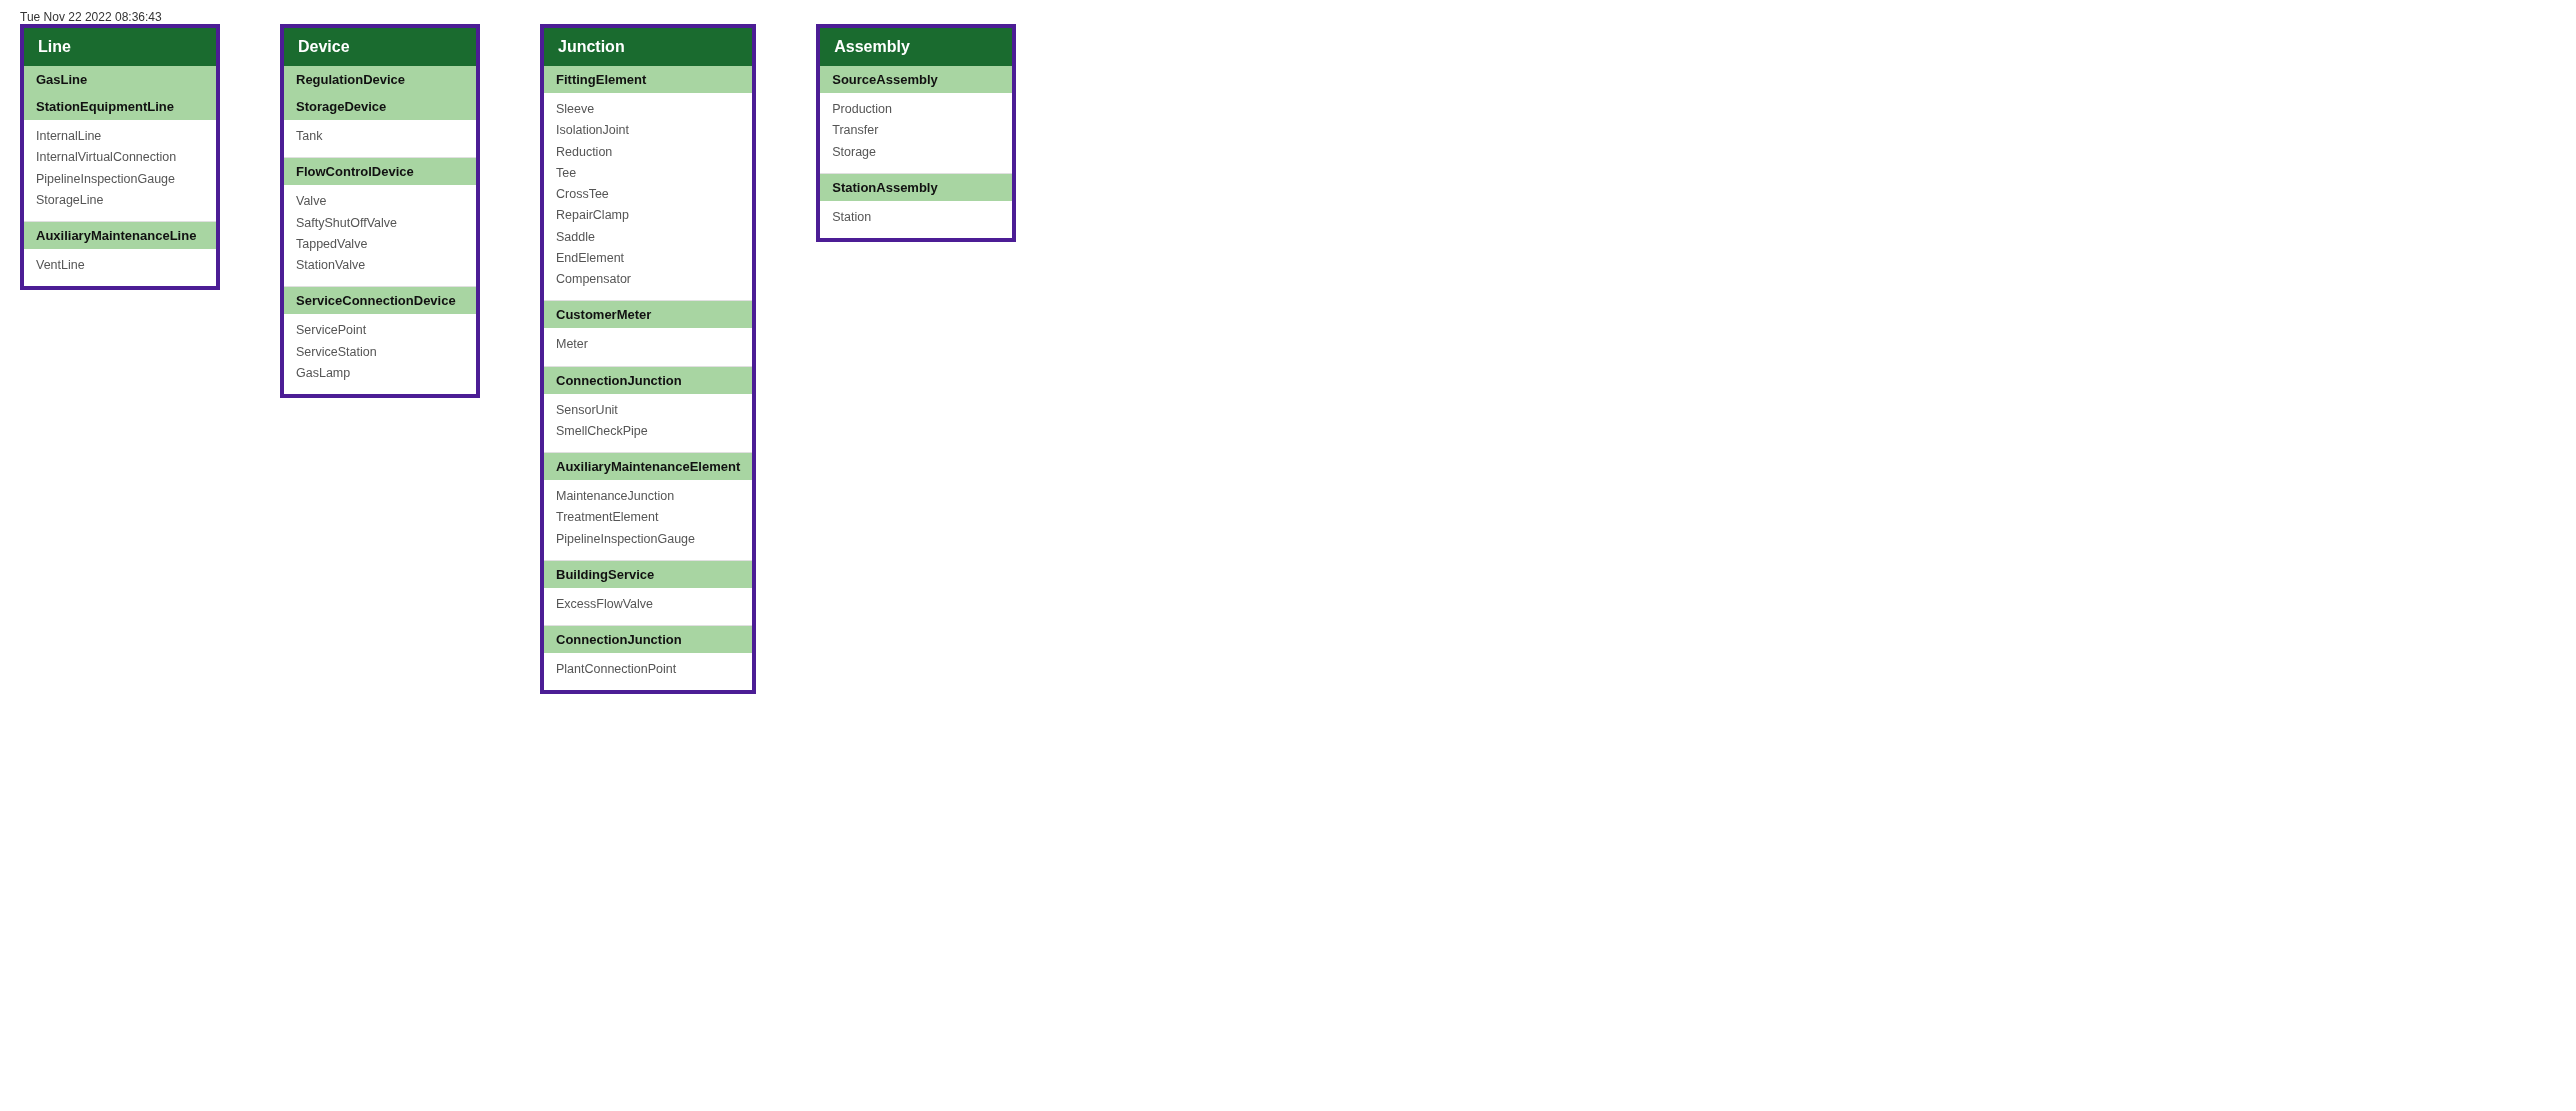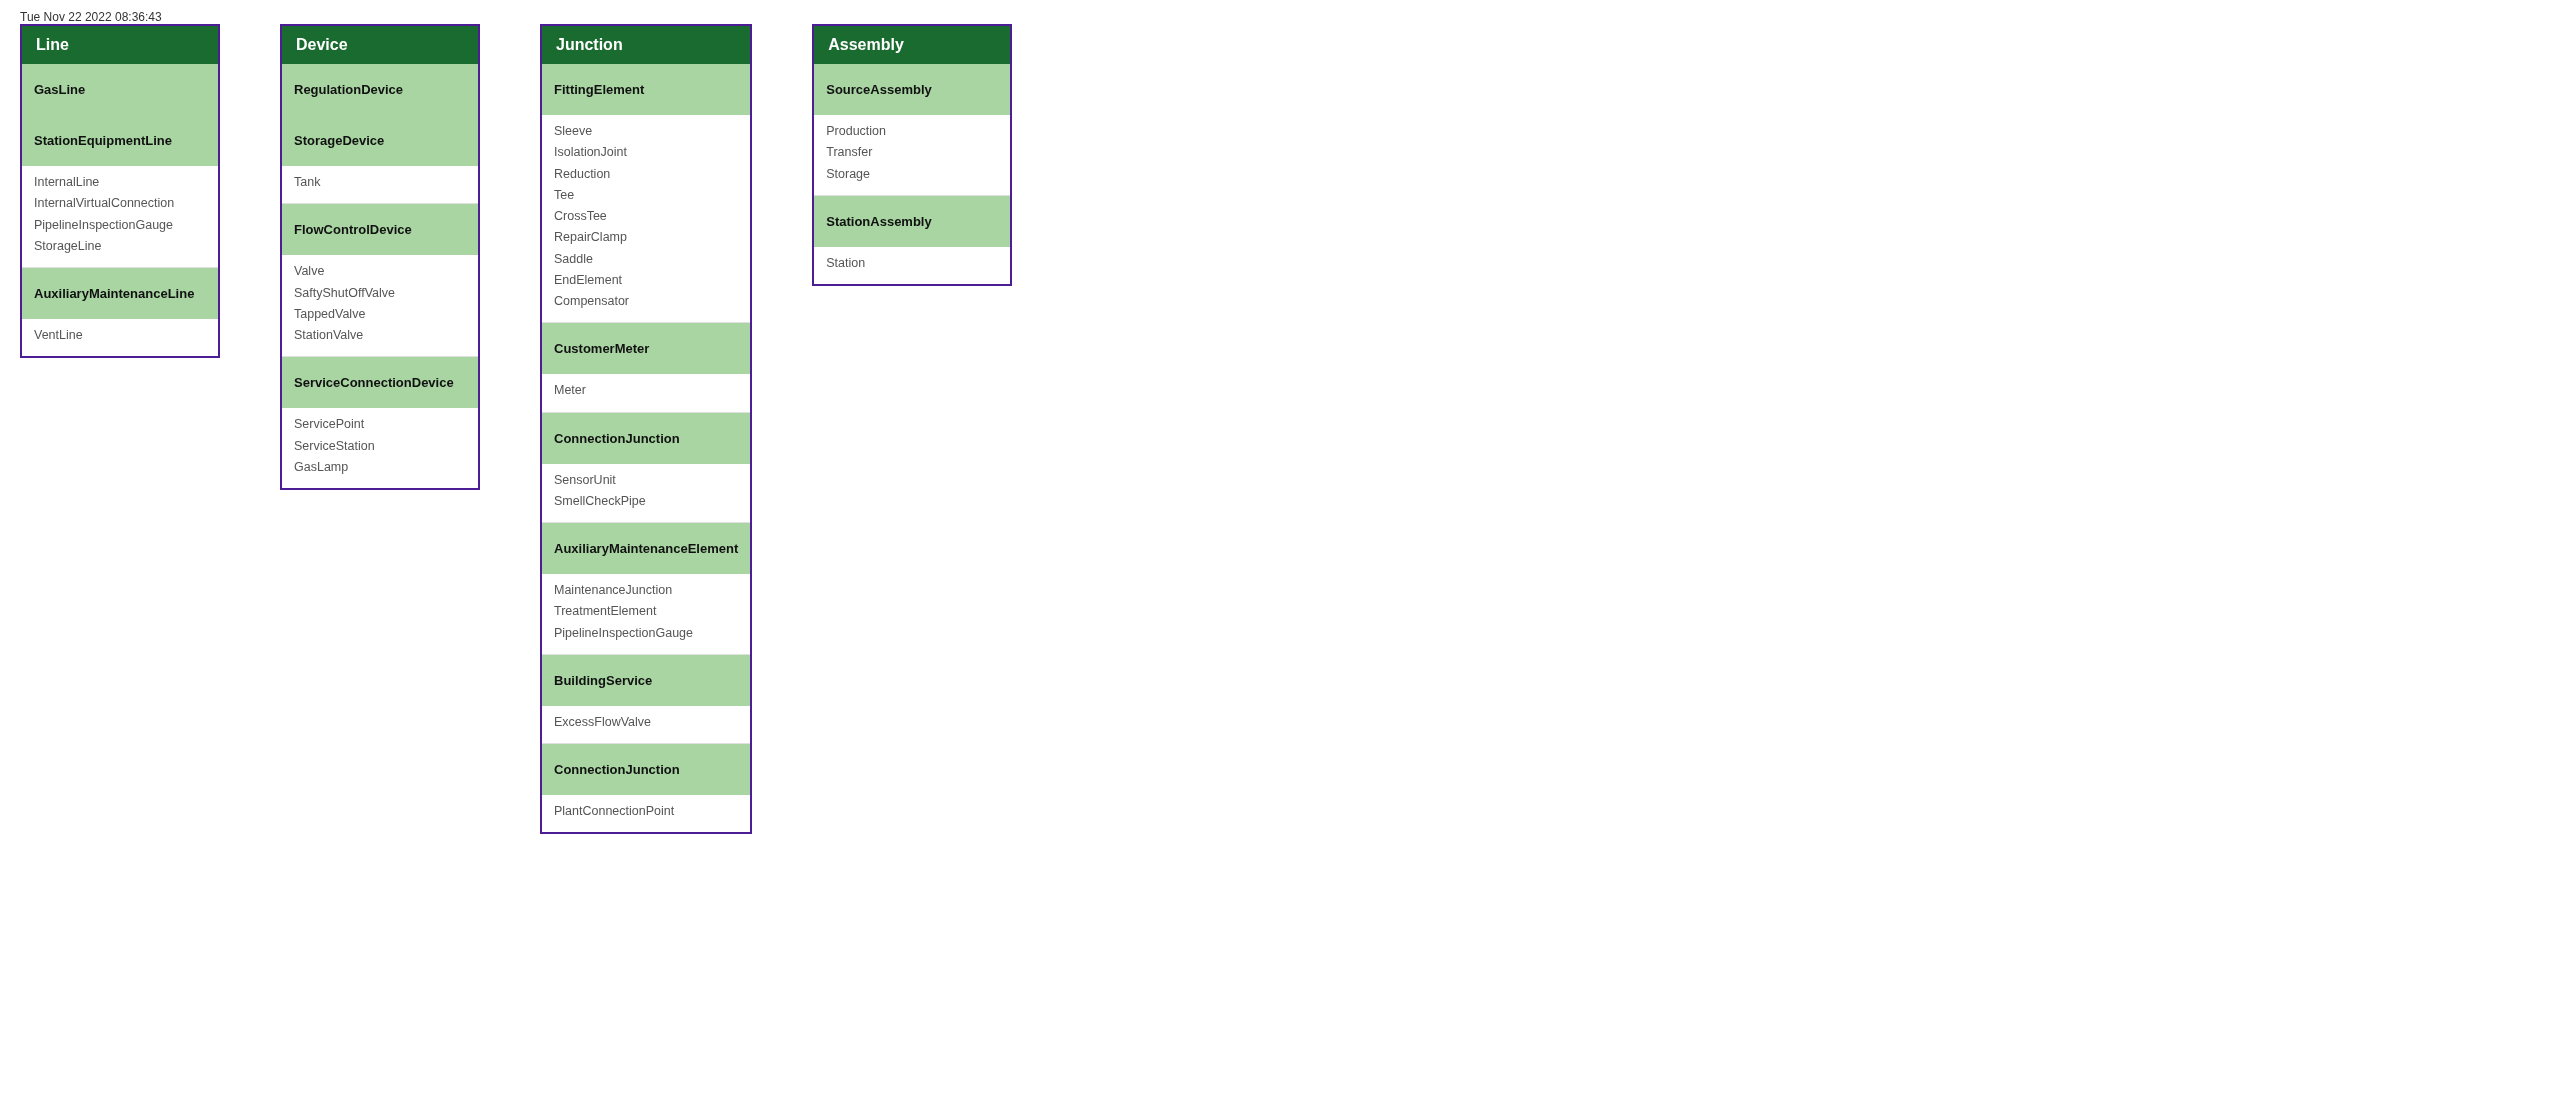--- a/index.html
+++ b/index.html
@@ -14,35 +14,35 @@
       font-size: 12px;
       color: #333;
     }
     .main-layout {
       display: flex;
       flex-direction: row;
       gap: 60px;
       align-items: flex-start;
     }
     .card {
-      border: 2px solid #4c1d95;
+      border: 4px solid #4c1d95;
       min-width: 200px;
     }
     .card-header {
       background-color: #1a6b2f;
       color: #ffffff;
       font-size: 16px;
       font-weight: bold;
       padding: 10px 14px;
     }
     .section-header {
       background-color: #a8d5a2;
       font-weight: bold;
       font-size: 13px;
-      padding: 18px 12px;
+      padding: 6px 12px;
       color: #111;
     }
     .section-items {
       padding: 6px 12px 10px 12px;
       line-height: 1.7;
       color: #555;
       font-size: 12.5px;
       border-bottom: 1px solid #e0e0e0;
     }
     .section-items:last-child {

